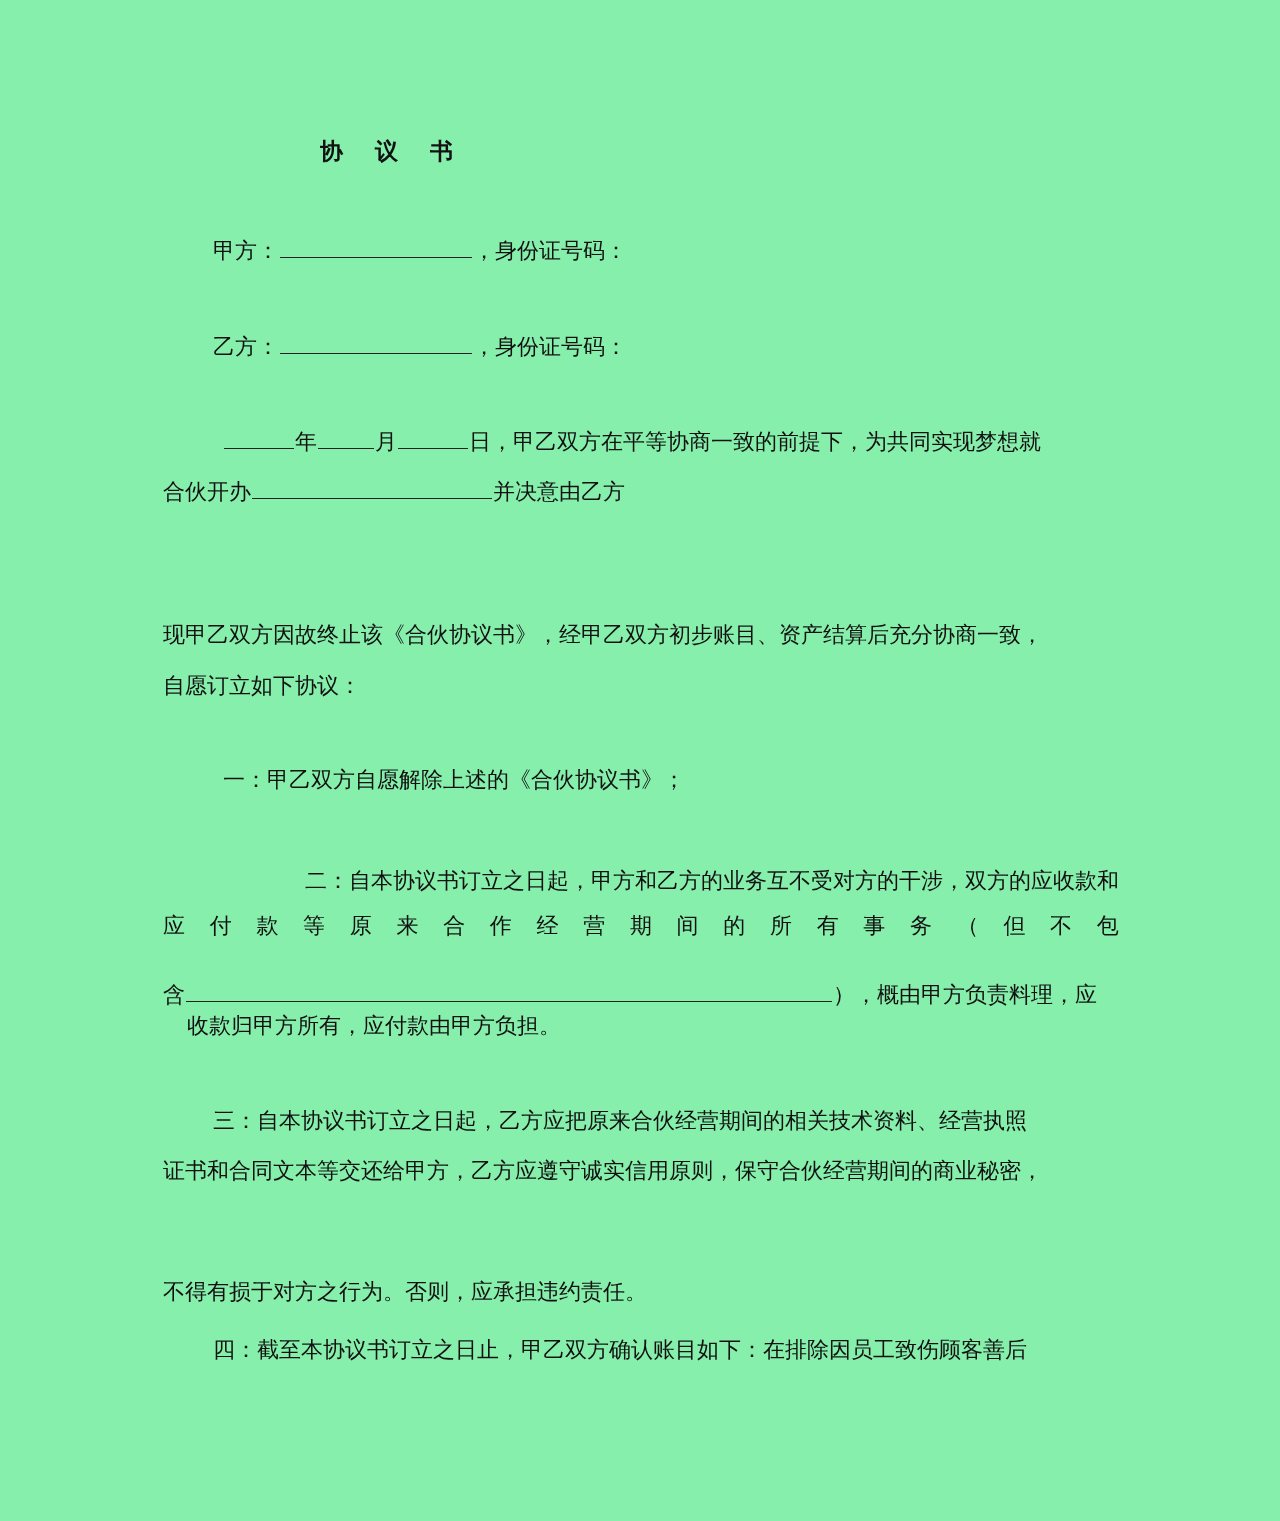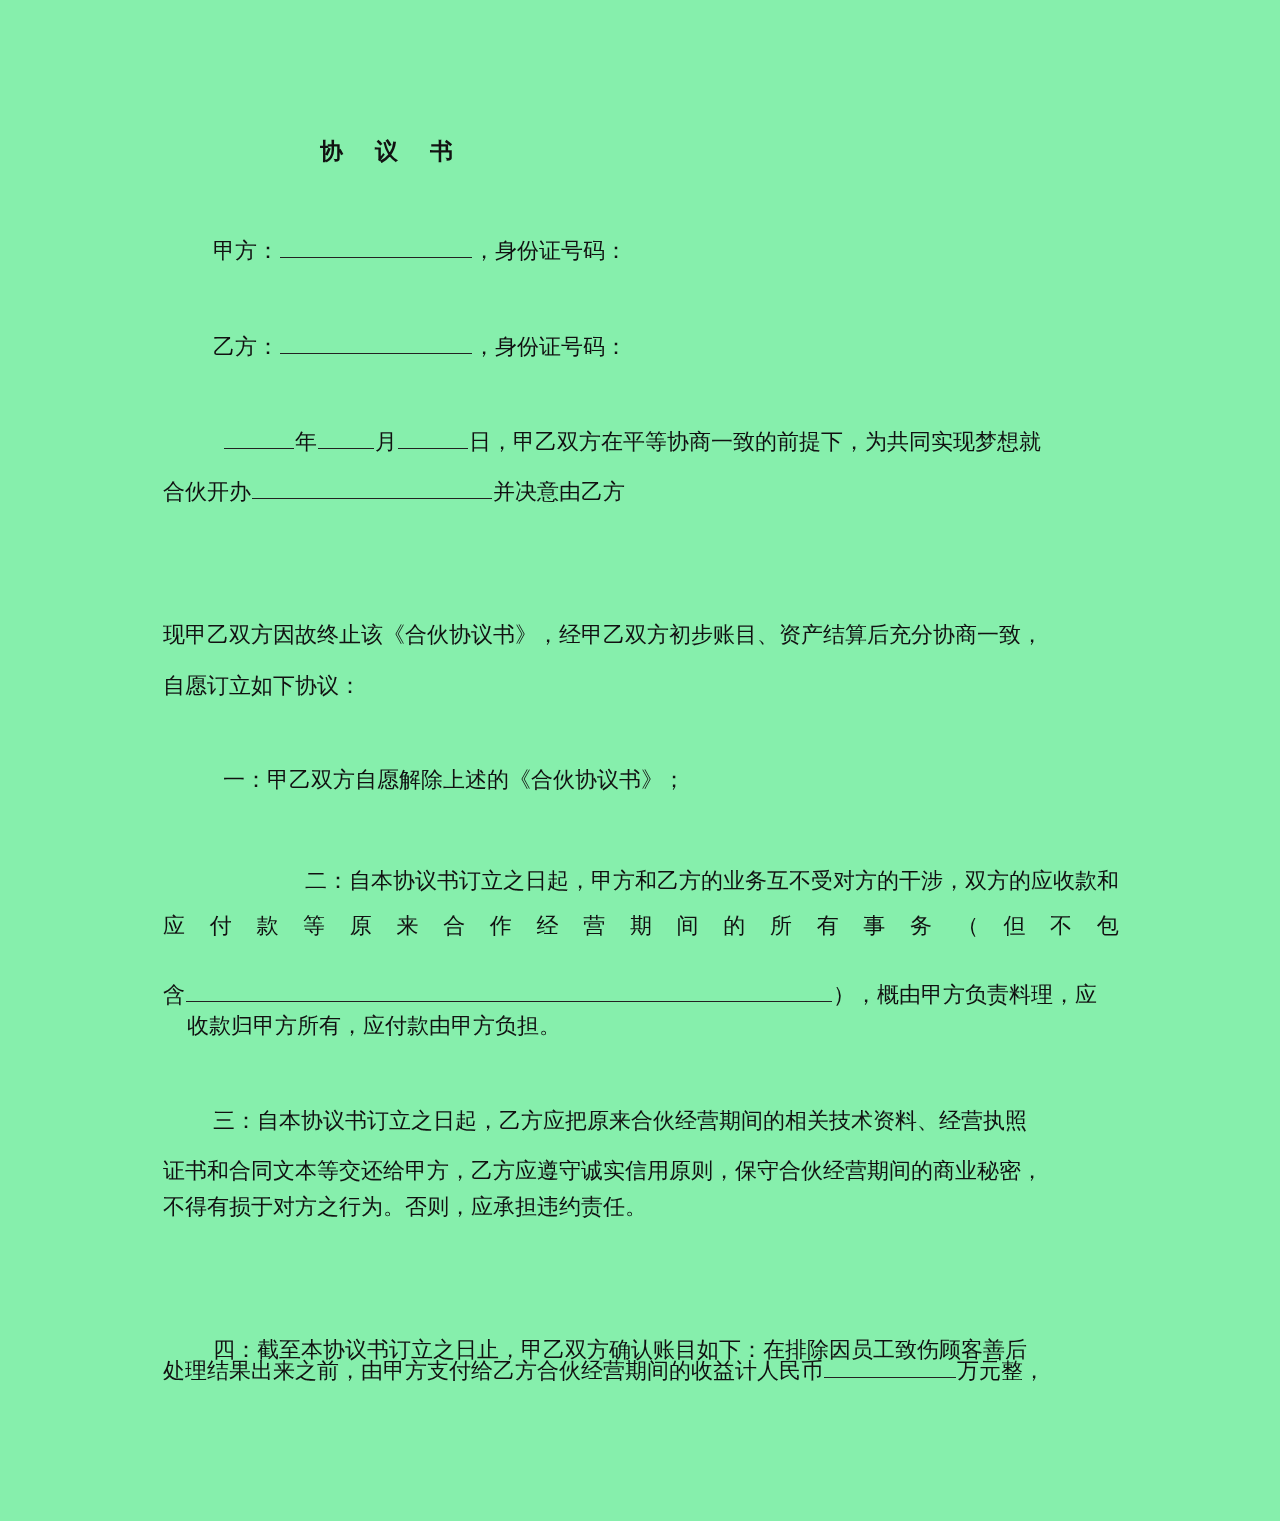--- a/index.html
+++ b/index.html
@@ -72,22 +72,19 @@
   </div>
   <div class="line" style="top:961px;margin-top:16px;">
     <span>含</span><span class="blank" style="width:646px;"></span><span>），概由甲方负责料理，应</span>
   </div>
   <div class="line" style="top:1011px;margin-left:24px;">收款归甲方所有，应付款由甲方负担。</div>
 
   <div class="line ind1" style="top:1106px; width:906px;font-family:Liberation Serif, serif;">
     <span>三：</span><span>自本协议书订立之日起，乙方应把原来合伙经营期间的相关技术资料、经营执照</span>
   </div>
   <div class="line" style="top:1156px;">证书和合同文本等交还给甲方，乙方应遵守诚实信用原则，保守合伙经营期间的商业秘密，</div>
-  <div class="line" style="top:1192px;">不得有损于对方之行为。否则，应承担违约责任。</div>
+  <div class="line" style="top:1277px;">不得有损于对方之行为。否则，应承担违约责任。</div>
 
   <div class="line ind1" style="top:1335px; width:906px;">
     <span>四：</span><span>截至本协议书订立之日止，甲乙双方确认账目如下：在排除因员工致伤顾客善后</span>
-  </div>
-  <div class="line" style="top:1353px;">
-    <span>处理结果出来之前，由甲方支付给乙方合伙经营期间的收益计人民币</span><span class="blank" style="width:132px;"></span><span>万元整，</span>
   </div>
 
 </div>
 
 </body></html>

